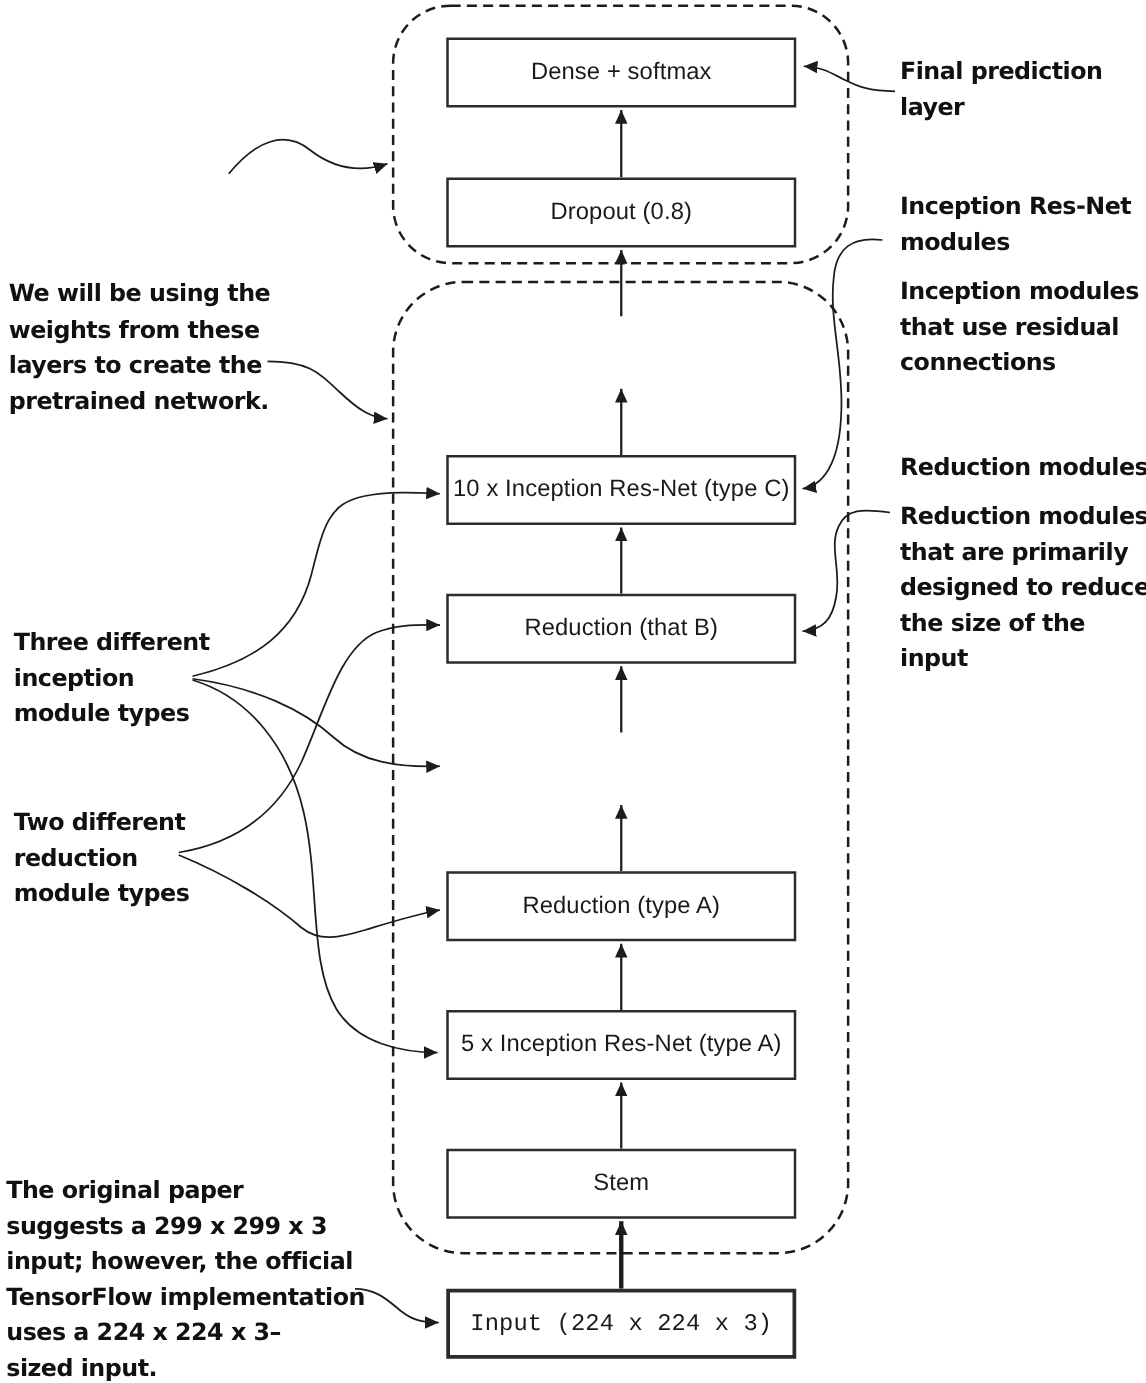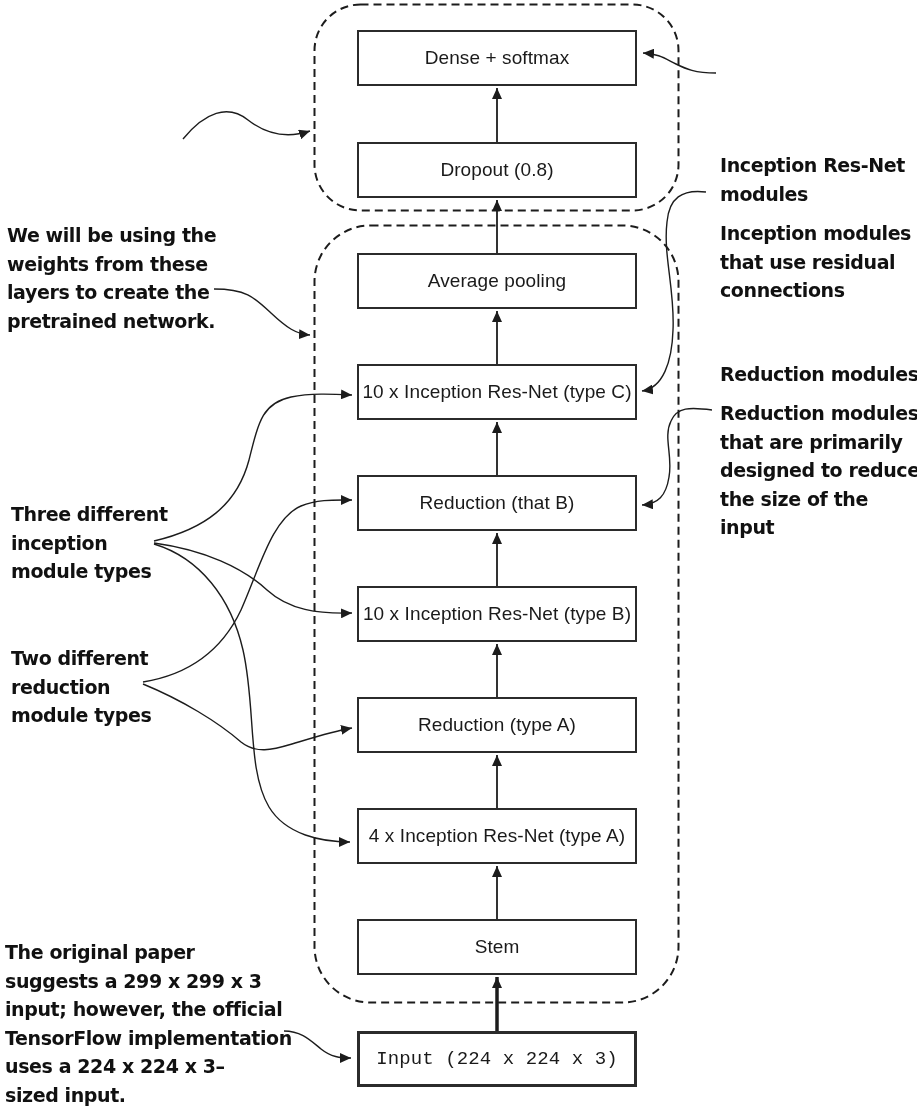--- a/index.html
+++ b/index.html
@@ -81,46 +81,46 @@
     <path class="leader" d="M143,684 C182,700 218,722 241,742 C256,754 272,750 292,744 C312,738 334,731 352,728" marker-end="url(#ah)"></path>
     <path class="leader" d="M284,1031 C301,1031 310,1040 321,1049 C331,1057 340,1058 351,1058" marker-end="url(#ah)"></path>
 
     <path class="leader" d="M716,73 C695,73 686,69 676,64 C664,58 659,54 643,53" marker-end="url(#ah)"></path>
     <path class="leader" d="M706,192 C682,189 669,198 667,222 C663,255 675,290 673,330 C672,362 663,388 642,391" marker-end="url(#ah)"></path>
     <path class="leader" d="M712,410 C690,407 677,407 671,421 C663,437 673,456 669,477 C666,496 658,504 642,505" marker-end="url(#ah)"></path>
   </svg>
 
   <div class="node" style="top:30px">Dense + softmax</div>
   <div class="node" style="top:142px">Dropout (0.8)</div>
-  <div class="node" style="top:253px">Average pooling</div>
   <div class="node" style="top:364px">10 x Inception Res-Net (type C)</div>
   <div class="node" style="top:475px">Reduction (that B)</div>
-  <div class="node" style="top:586px">10 x Inception Res-Net (type B)</div>
   <div class="node" style="top:697px">Reduction (type A)</div>
-  <div class="node" style="top:808px">4 x Inception Res-Net (type A)</div>
+  <div class="node" style="top:808px">5 x Inception Res-Net (type A)</div>
   <div class="node" style="top:919px">Stem</div>
   <div class="node thick" style="top:1031px">Input (224 x 224 x 3)</div>
 
   <div class="anno" style="left:7px;top:221px;width:300px">We will be using the
 weights from these
 layers to create the
 pretrained network.</div>
   <div class="anno" style="left:11px;top:500px;width:300px">Three different
 inception
 module types</div>
   <div class="anno" style="left:11px;top:644px;width:300px">Two different
 reduction
 module types</div>
   <div class="anno" style="left:5px;top:938px;width:310px">The original paper
 suggests a 299 x 299 x 3
 input; however, the official
 TensorFlow implementation
 uses a 224 x 224 x 3–
 sized input.</div>
 
+  <div class="anno" style="left:720px;top:43px;width:197px">Final prediction
+layer</div>
   <div class="anno" style="left:720px;top:151px;width:197px">Inception Res-Net
 modules</div>
   <div class="anno" style="left:720px;top:219px;width:197px">Inception modules
 that use residual
 connections</div>
   <div class="anno" style="left:720px;top:360px;width:200px">Reduction modules</div>
   <div class="anno" style="left:720px;top:399px;width:200px">Reduction modules
 that are primarily
 designed to reduce
 the size of the input</div>

